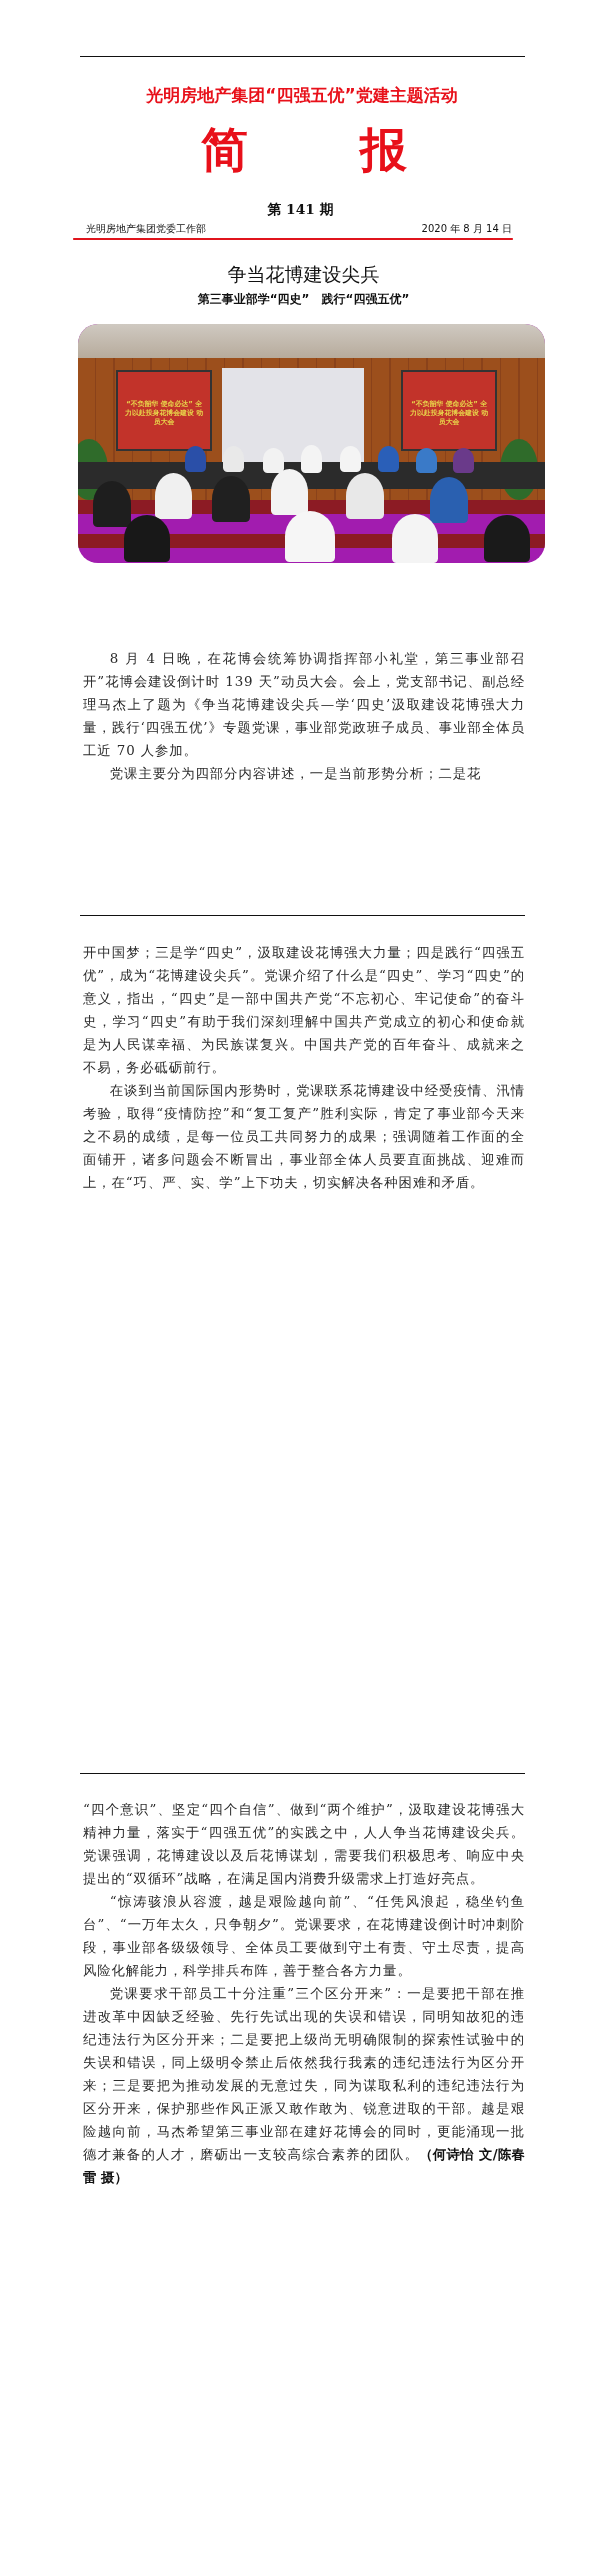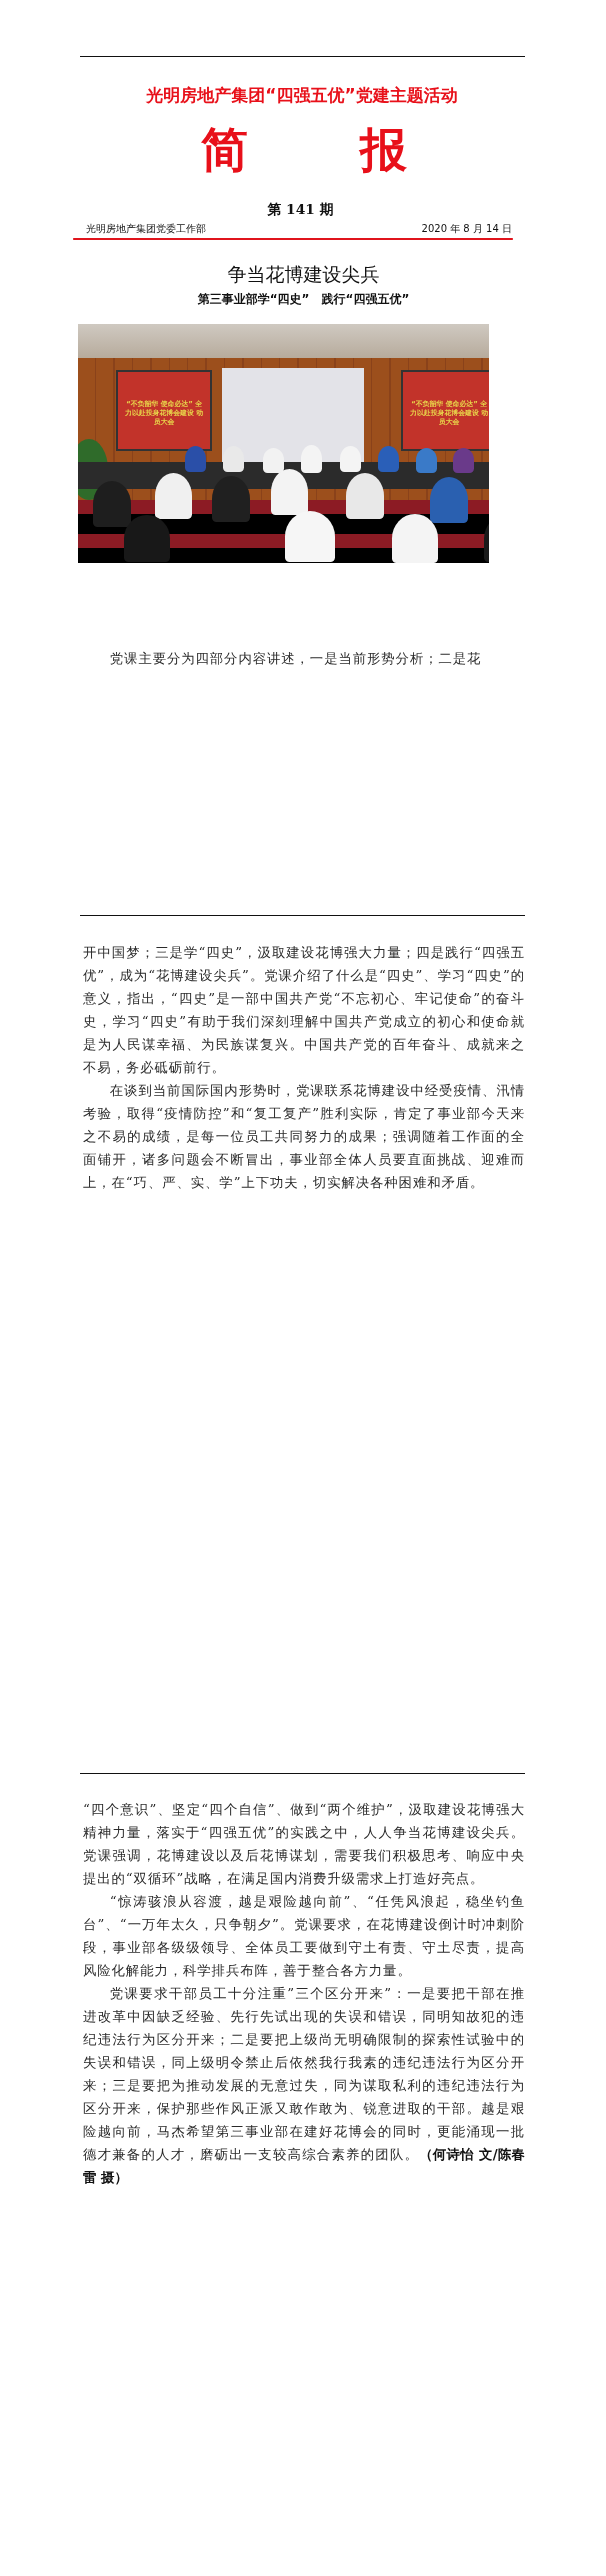--- a/index.html
+++ b/index.html
@@ -16,22 +16,22 @@
            font-family: "DejaVu Serif", serif; font-weight: bold; font-size: 13.8px; color: #111; }
   .subhead-row { position: absolute; top: 222px; left: 86px; width: 426px; height: 15.3px;
                  font-family: "DejaVu Sans", sans-serif; font-size: 10px; color: #111; }
   .subhead-row .left { position: absolute; left: 0; top: 0; }
   .subhead-row .right { position: absolute; right: 0; top: 0; }
   .rule-red { position: absolute; top: 238px; left: 73px; width: 440px; height: 2.3px; background: #e0141c; border-radius: 0.8px; }
   .headline { position: absolute; top: 262px; left: 0; width: 607px; text-align: center;
               font-family: "DejaVu Sans", sans-serif; font-size: 19px; color: #111; }
   .subheadline { position: absolute; top: 291px; left: 0; width: 607px; text-align: center;
                  font-family: "DejaVu Sans", sans-serif; font-weight: bold; font-size: 12px; color: #111; }
-  .photo { position: absolute; left: 78px; top: 324px; width: 411px; height: 239px; overflow: hidden;
-           background: #000000; }
+  .photo { position: absolute; left: 78px; top: 324px; width: 467px; height: 239px; overflow: hidden;
+           background: #a21caf; border-radius: 20px; }
   .photo .ceiling { position: absolute; left: 0; top: 0; width: 100%; height: 34px; background: linear-gradient(#cfc9c1, #b7ab9c); }
   .photo .wall { position: absolute; left: 0; top: 34px; width: 100%; height: 153px;
                  background: repeating-linear-gradient(90deg, #9c4f1c 0 17px, #8a421a 17px 18.4px); }
   .photo .screen-c { position: absolute; left: 144px; top: 44px; width: 142px; height: 98px; background: #e3e3e8; }
   .photo .screen-l { position: absolute; left: 38px; top: 46px; width: 92px; height: 77px; background: #c2332a; border: 2.3px solid #333; }
   .photo .screen-r { position: absolute; left: 323px; top: 46px; width: 92px; height: 77px; background: #c2332a; border: 2.3px solid #333; }
   .photo .screen-text { position: absolute; left: 6.1px; top: 27.6px; width: 80px; color: #e8d44a; font-size: 6.9px; font-weight: bold; line-height: 9.2px; text-align: center; font-family: "DejaVu Sans", sans-serif; }
   .photo .stage { position: absolute; left: 0; top: 138px; width: 100%; height: 27px; background: #2b2b2b; }
   .photo .table-row { position: absolute; left: 0; width: 100%; height: 13.8px; background: #8c1b24; }
   .photo .person { position: absolute; border-radius: 50% 50% 4.6px 4.6px; }
@@ -94,20 +94,21 @@
   <div class="person" style="left:193px;top:145px;width:37px;height:46px;background:#f3f3f3;"></div>
   <div class="person" style="left:268px;top:149px;width:38px;height:46px;background:#e8e8e8;"></div>
   <div class="person" style="left:352px;top:153px;width:38px;height:46px;background:#2a60b0;"></div>
   <div class="person" style="left:46px;top:191px;width:46px;height:47px;background:#181818;"></div>
   <div class="person" style="left:207px;top:187px;width:50px;height:51px;background:#f6f6f6;"></div>
   <div class="person" style="left:314px;top:190px;width:46px;height:49px;background:#f4f4f4;"></div>
   <div class="person" style="left:406px;top:191px;width:46px;height:47px;background:#1a1a1a;"></div>
 </div>
 
 <div class="body-text" style="top:647px;">
+  <p>8 月 4 日晚，在花博会统筹协调指挥部小礼堂，第三事业部召开”花博会建设倒计时 139 天”动员大会。会上，党支部书记、副总经理马杰上了题为《争当花博建设尖兵—学‘四史’汲取建设花博强大力量，践行‘四强五优’》专题党课，事业部党政班子成员、事业部全体员工近 70 人参加。</p>
   <p>党课主要分为四部分内容讲述，一是当前形势分析；二是花</p>
 </div>
 
 <div class="rule-black" style="top:915px;"></div>
 
 <div class="body-text" style="top:941px;">
   <p class="cont">开中国梦；三是学“四史”，汲取建设花博强大力量；四是践行“四强五优”，成为“花博建设尖兵”。党课介绍了什么是“四史”、学习“四史”的意义，指出，“四史”是一部中国共产党“不忘初心、牢记使命”的奋斗史，学习“四史”有助于我们深刻理解中国共产党成立的初心和使命就是为人民谋幸福、为民族谋复兴。中国共产党的百年奋斗、成就来之不易，务必砥砺前行。</p>
   <p>在谈到当前国际国内形势时，党课联系花博建设中经受疫情、汛情考验，取得“疫情防控”和“复工复产”胜利实际，肯定了事业部今天来之不易的成绩，是每一位员工共同努力的成果；强调随着工作面的全面铺开，诸多问题会不断冒出，事业部全体人员要直面挑战、迎难而上，在“巧、严、实、学”上下功夫，切实解决各种困难和矛盾。</p>
 </div>
 

